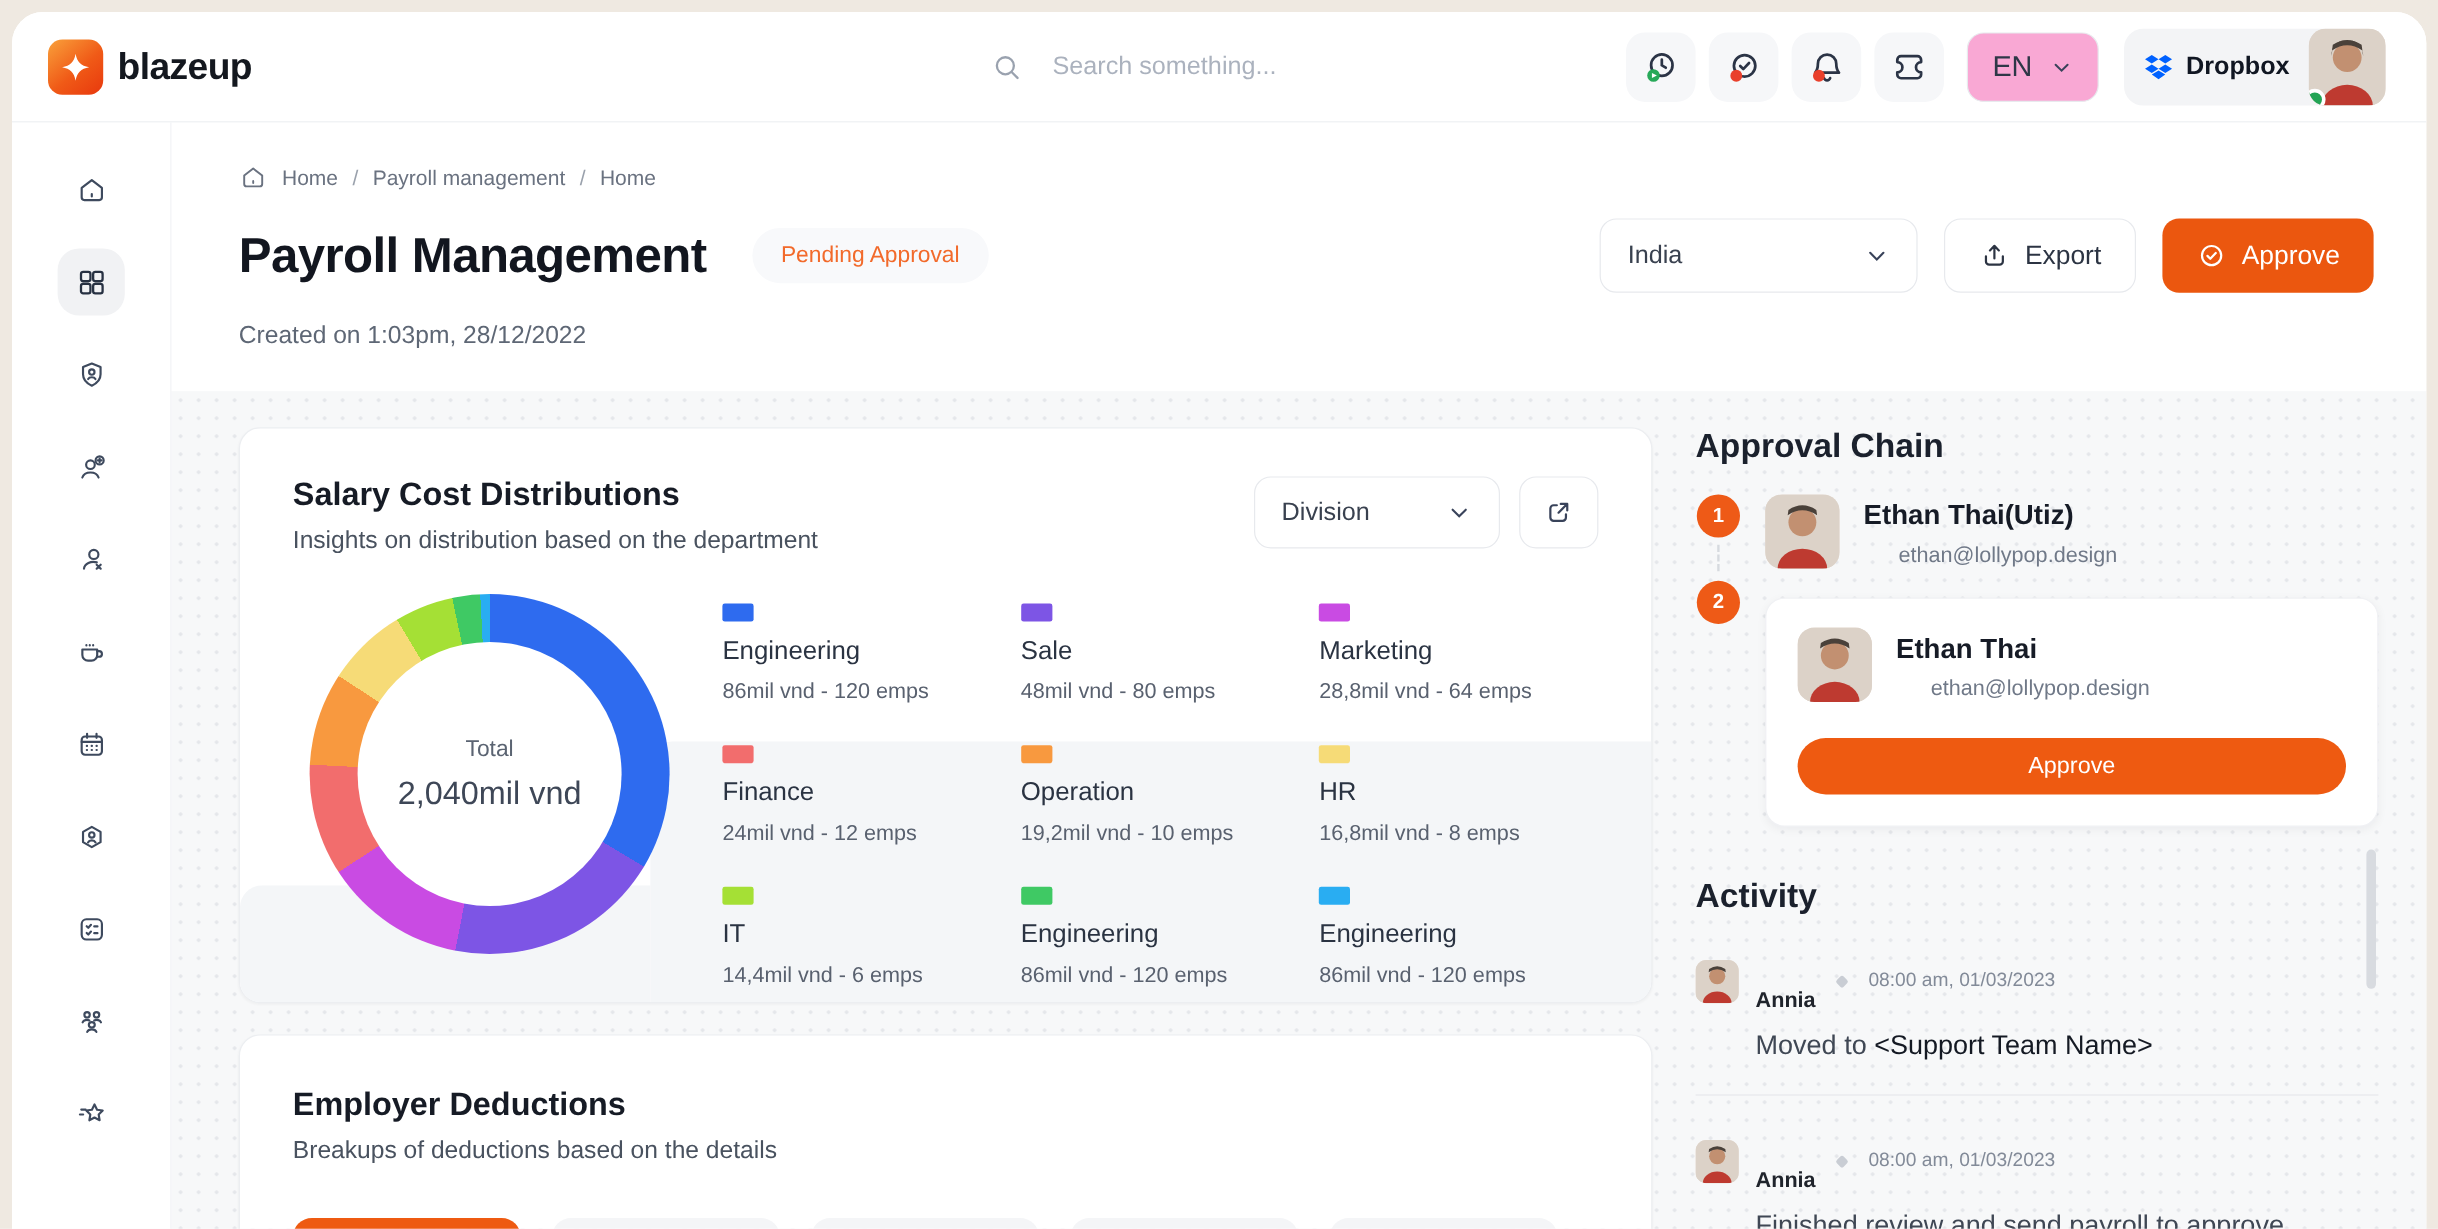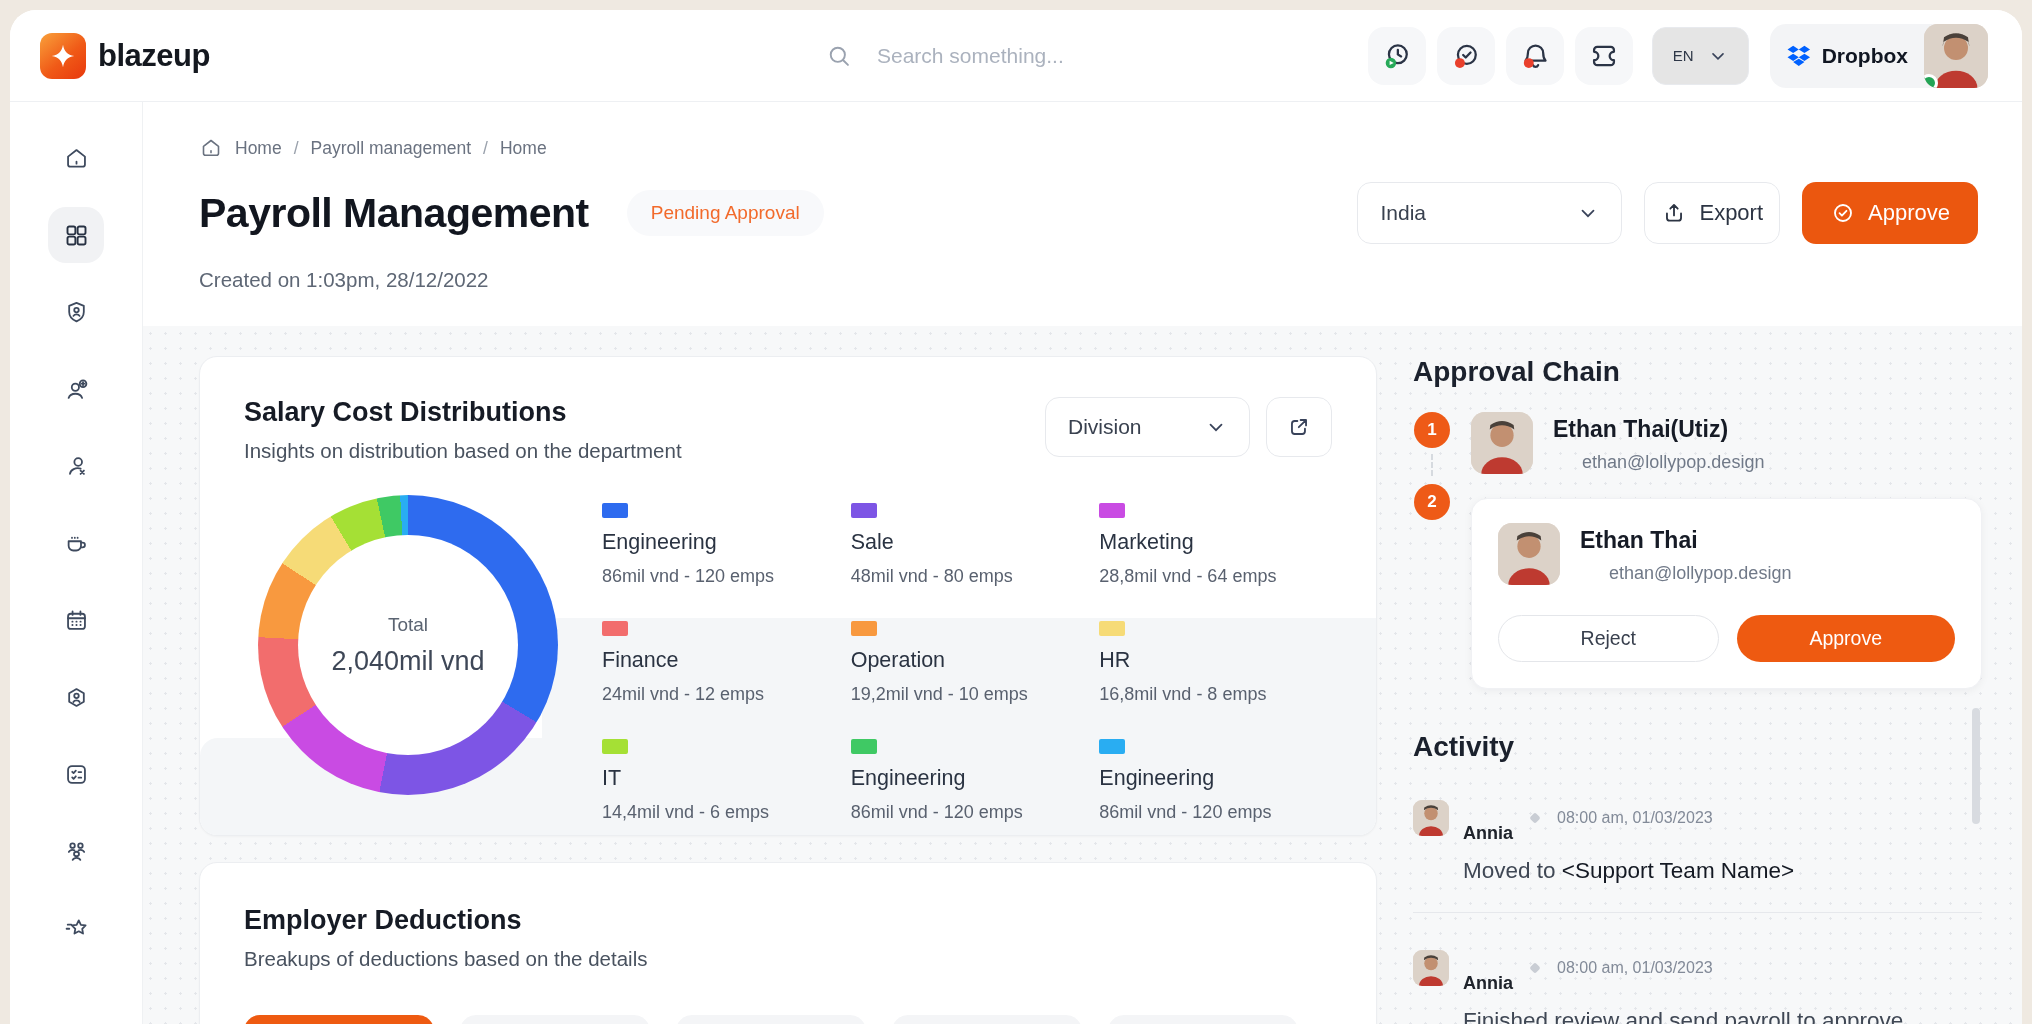--- a/index.html
+++ b/index.html
@@ -10,21 +10,21 @@
   
   .topbar { height:92px; flex:none; display:flex; align-items:center; padding:0 34px 0 30px; border-bottom:1px solid #EEF0F3; position:relative; background:#fff; }
   .brand { display:flex; align-items:center; gap:12px; }
   .brand-mark { width:46px; height:46px; border-radius:12px; background:linear-gradient(140deg,#F9A13B 0%,#F05A17 55%,#E8380D 100%); display:flex; align-items:center; justify-content:center; }
   .brand-text { font-size:31px; font-weight:700; letter-spacing:-0.5px; color:#14181F; }
   .search { position:absolute; left:816px; top:0; height:92px; display:flex; align-items:center; gap:24px; }
   .search input { border:none; outline:none; background:transparent; font-size:21px; color:#3A4252; width:300px; font-family:"Liberation Sans",sans-serif; }
   .search input::placeholder { color:#ABB2BE; }
   .top-right { margin-left:auto; display:flex; align-items:center; gap:11px; }
   .icon-btn { width:58px; height:58px; border-radius:16px; background:#F6F7F9; display:flex; align-items:center; justify-content:center; position:relative; border:none; cursor:pointer; }
-  .lang-btn { height:58px; border-radius:14px; border:1px solid #E8EAEE; background:#e5e5e5; display:flex; align-items:center; gap:14px; padding:0 20px; font-size:15px; color:#2E3747; margin-left:8px; }
+  .lang-btn { height:58px; border-radius:14px; border:1px solid #E8EAEE; background:#f9a8d4; display:flex; align-items:center; gap:14px; padding:0 20px; font-size:24px; color:#2E3747; margin-left:8px; }
   .account-pill { margin-left:10px; height:64px; background:#F3F4F6; border-radius:16px; display:flex; align-items:center; }
   .dropbox-part { display:flex; align-items:center; gap:10px; padding:0 16px; }
   .dropbox-label { font-size:21px; font-weight:700; color:#101622; }
   .avatar { border-radius:14px; overflow:hidden; position:relative; flex:none; background:#E3D8CE; }
   .avatar svg { display:block; width:100%; height:100%; }
   .status-dot { position:absolute; left:-4px; bottom:-4px; width:18px; height:18px; border-radius:50%; background:#23A455; border:3px solid #fff; }
   .av-xl { width:64px; height:64px; }
   .av-l { width:62px; height:62px; }
   .av-s { width:36px; height:36px; border-radius:9px; }
 
@@ -40,21 +40,21 @@
   .breadcrumb { display:flex; align-items:center; gap:12px; font-size:17.5px; color:#6A7280; }
   .breadcrumb a { color:#6A7280; text-underline-offset:4px; cursor:pointer; }
   .crumb-sep { color:#9AA1AC; text-decoration:none; }
   .title-row { display:flex; align-items:center; margin-top:22px; }
   .page-title { font-size:41px; font-weight:800; letter-spacing:-0.5px; color:#12161F; }
   .status-badge { margin-left:38px; background:#F8F9FB; border-radius:999px; padding:12px 24px; font-size:19px; color:#F26A2B; }
   .head-controls { margin-left:auto; display:flex; align-items:center; gap:22px; }
   .select-box { height:62px; border:1px solid #E7E9ED; border-radius:14px; background:#fff; display:flex; align-items:center; justify-content:space-between; padding:0 22px; font-size:21px; color:#39414F; cursor:pointer; }
   .country-select { width:265px; }
   .btn { height:62px; border-radius:14px; display:flex; align-items:center; gap:12px; font-size:22px; cursor:pointer; border:none; }
-  .btn-outline { background:#fff; border:1px solid #E7E9ED; color:#2C3443; padding:0 16px; }
+  .btn-outline { background:#fff; border:1px solid #E7E9ED; color:#2C3443; padding:0 28px; }
   .btn-orange { background:#EB570F; color:#fff; padding:0 28px; }
   .created { margin-top:24px; font-size:20.5px; color:#5E6775; padding-bottom:34px; }
 
   
   .main { flex:1; min-height:0; background-color:#F7F8F9; background-image:radial-gradient(#E4E6EA 1.3px, transparent 1.4px); background-size:15px 15px; display:flex; padding:30px 40px 0 56px; }
   .left-col { width:1178px; flex:none; }
   .card { background:#fff; border:1px solid #ECEEF1; border-radius:18px; box-shadow:0 1px 2px rgba(18,22,30,0.03); }
 
   
   .salary-card { height:480px; padding:40px 44px; position:relative; overflow:hidden; }
@@ -526,21 +526,20 @@
                         <path d="M14.5 13.5 Q24 7 33.5 13.5 L33 10 Q24 4 15 10 Z" fill="#4A413A"></path>
                         <path d="M8 48 a16 13 0 0 1 32 0 Z" fill="#BE3A30"></path>
                       </svg>
                   </div>
                   <div>
                     <div class="p-name">Ethan Thai</div>
                     <div class="p-email">ethan@lollypop.design</div>
                   </div>
                 </div>
                 <div class="approver-actions">
-                  <button class="pill-btn pill-reject">Reject</button>
                   <button class="pill-btn pill-approve">Approve</button>
                 </div>
               </div>
             </div>
           </div>
 
           <div class="activity">
             <div class="section-title">Activity</div>
             <div class="act-list" id="activity-list">
   <div class="act-item">

